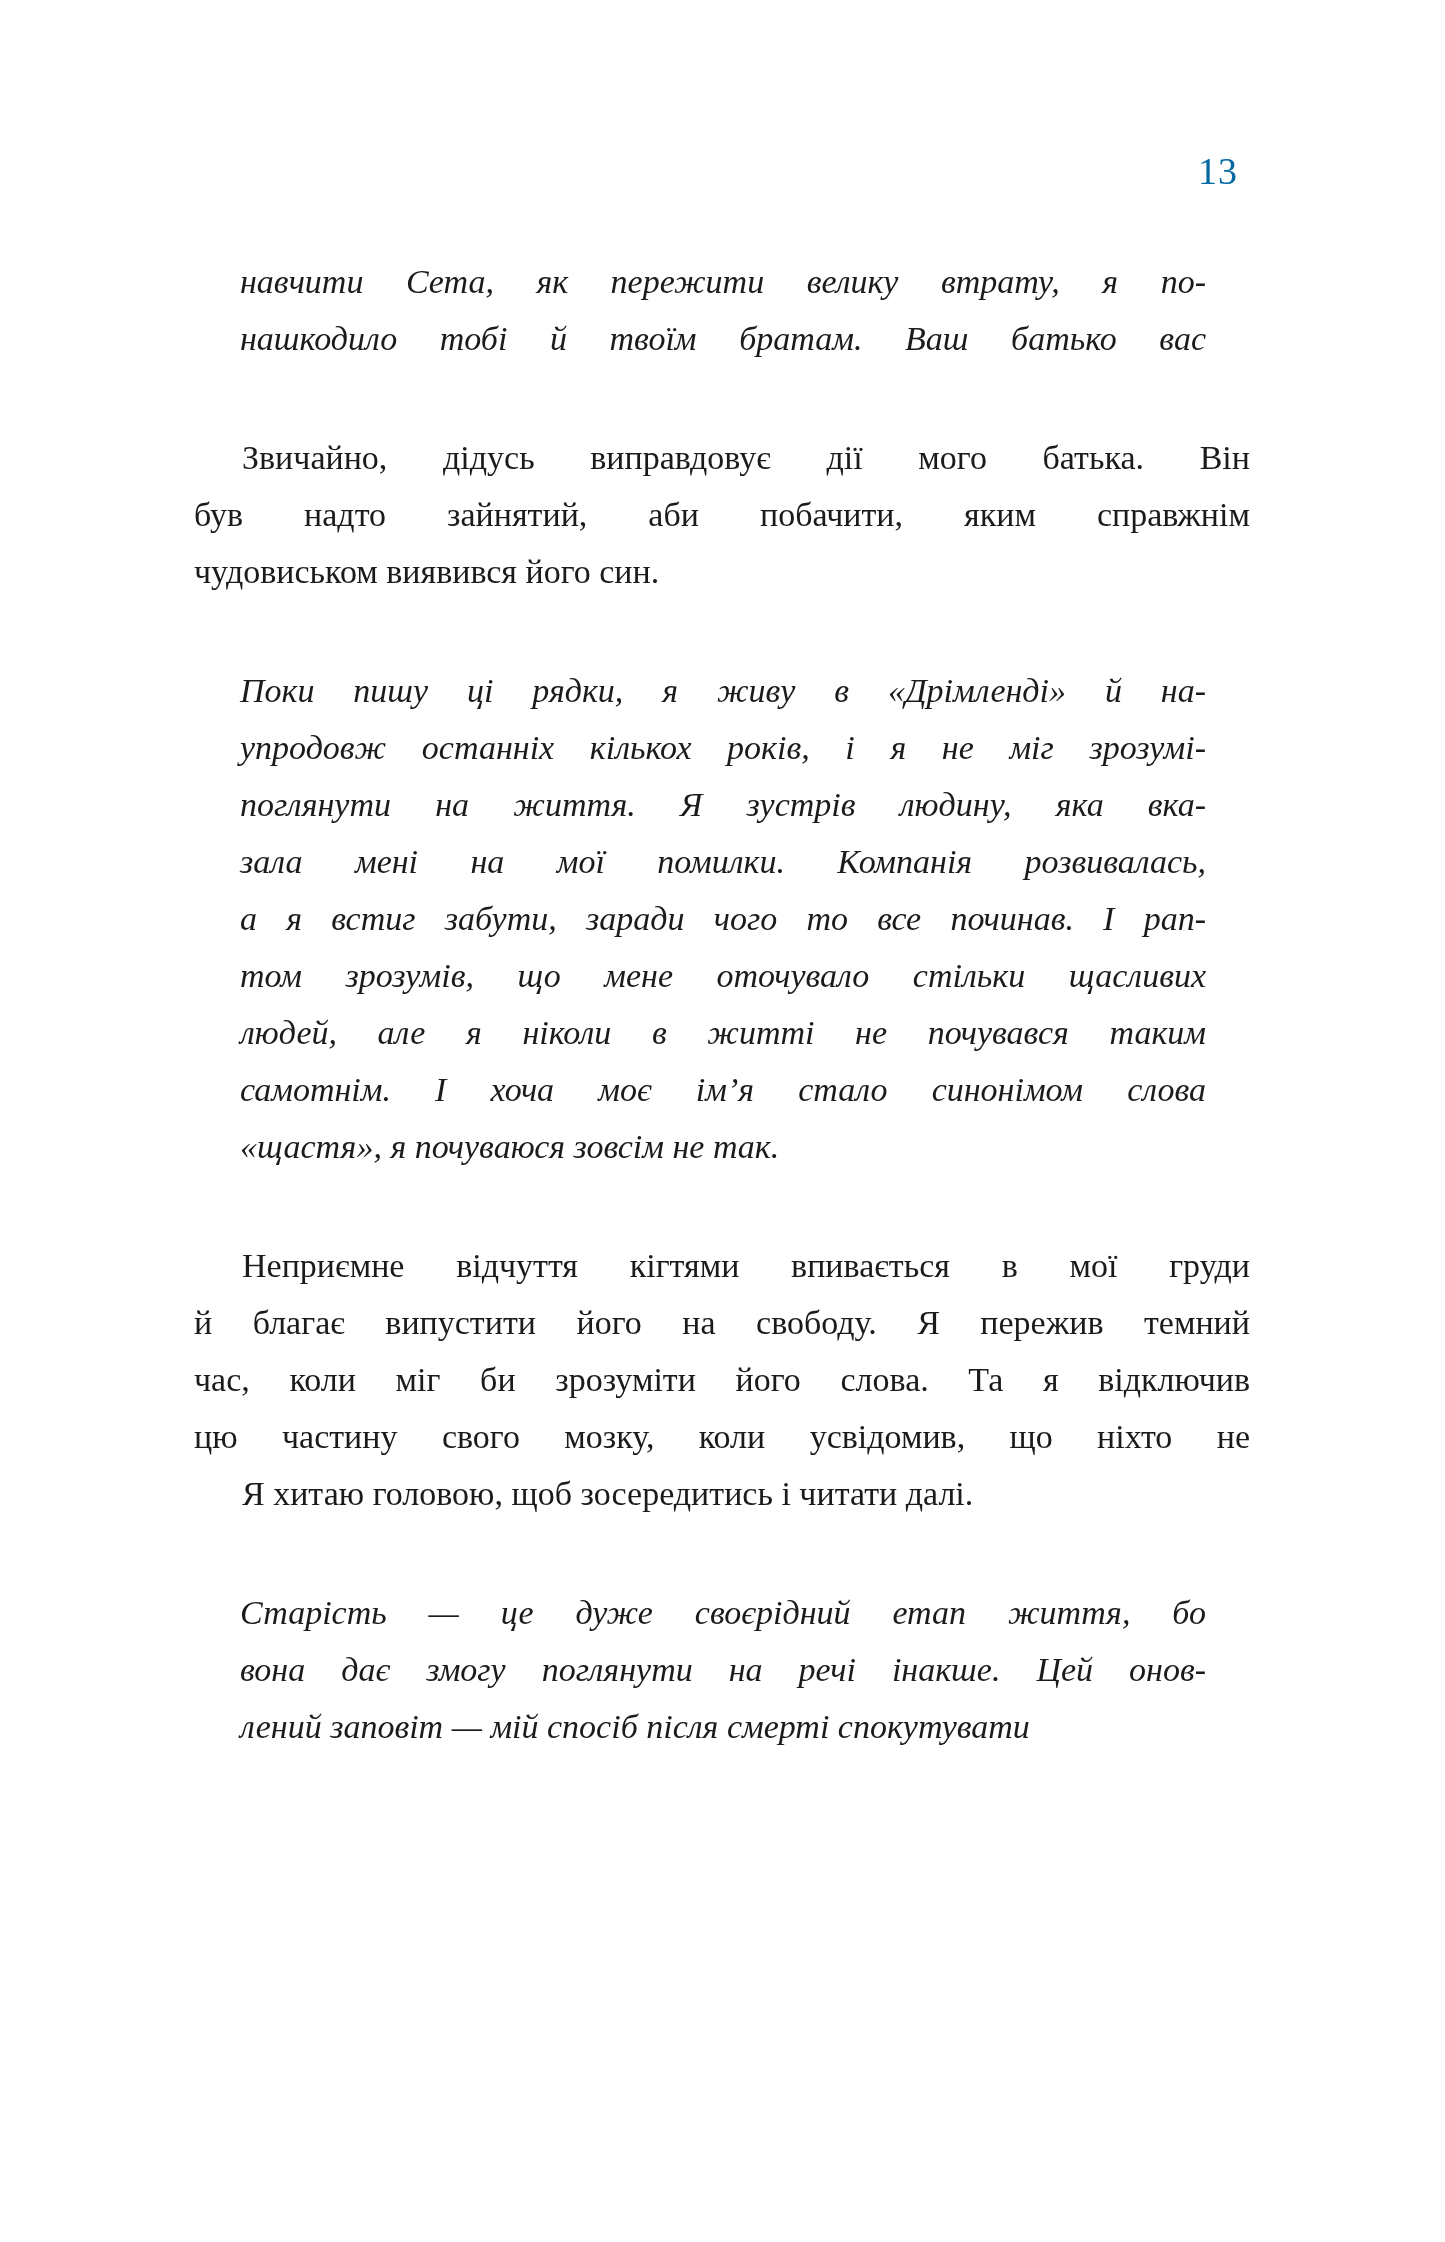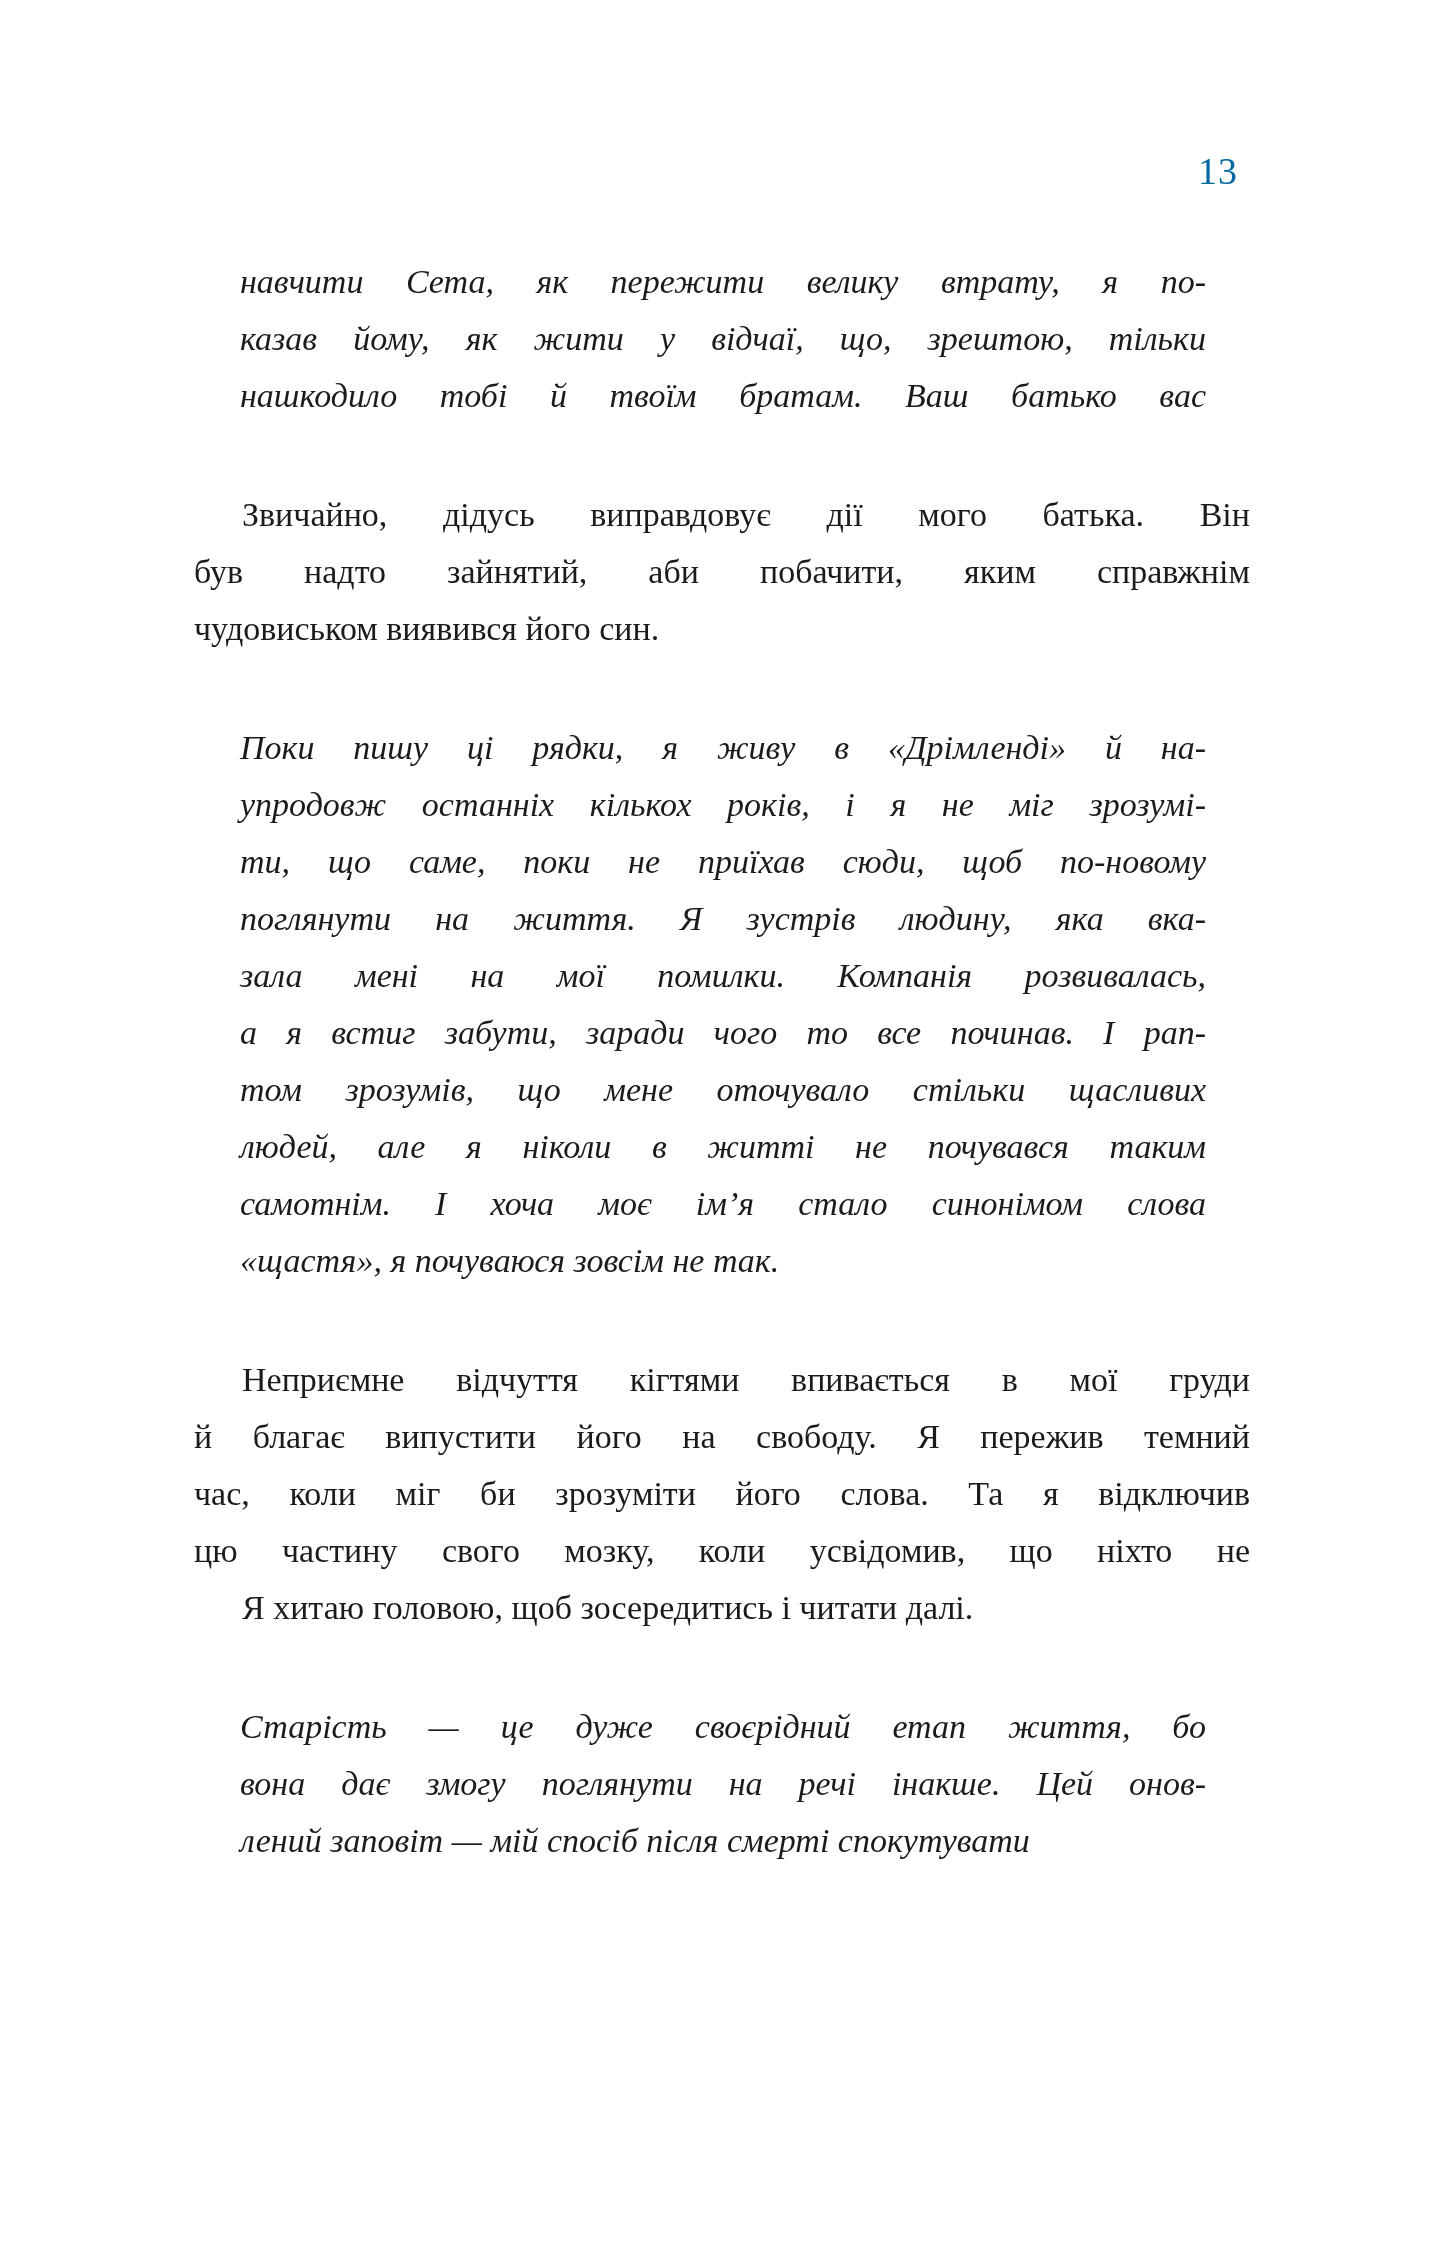--- a/index.html
+++ b/index.html
@@ -43,32 +43,30 @@
   .line.indent { padding-left: 48px; }
 </style>
 </head>
 <body>
 
 <div class="page-number">13</div>
 
 <div class="content">
     <div class="para quote">
       <div class="line">навчити Сета, як пережити велику втрату, я по-</div>
-      <div class="line">казав йому, як жити у відчаї, що, зрештою, тільки</div>
       <div class="line">нашкодило тобі й твоїм братам. Ваш батько вас</div>
     </div>
     <div class="para body gap">
       <div class="line indent">Звичайно, дідусь виправдовує дії мого батька. Він</div>
       <div class="line">був надто зайнятий, аби побачити, яким справжнім</div>
       <div class="line last">чудовиськом виявився його син.</div>
     </div>
     <div class="para quote gap">
       <div class="line">Поки пишу ці рядки, я живу в «Дрімленді» й на-</div>
       <div class="line">упродовж останніх кількох років, і я не міг зрозумі-</div>
-      <div class="line">ти, що саме, поки не приїхав сюди, щоб по-новому</div>
       <div class="line">поглянути на життя. Я зустрів людину, яка вка-</div>
       <div class="line">зала мені на мої помилки. Компанія розвивалась,</div>
       <div class="line">а я встиг забути, заради чого то все починав. І рап-</div>
       <div class="line">том зрозумів, що мене оточувало стільки щасливих</div>
       <div class="line">людей, але я ніколи в житті не почувався таким</div>
       <div class="line">самотнім. І хоча моє ім’я стало синонімом слова</div>
       <div class="line last">«щастя», я почуваюся зовсім не так.</div>
     </div>
     <div class="para body gap">
       <div class="line indent">Неприємне відчуття кігтями впивається в мої груди</div>

